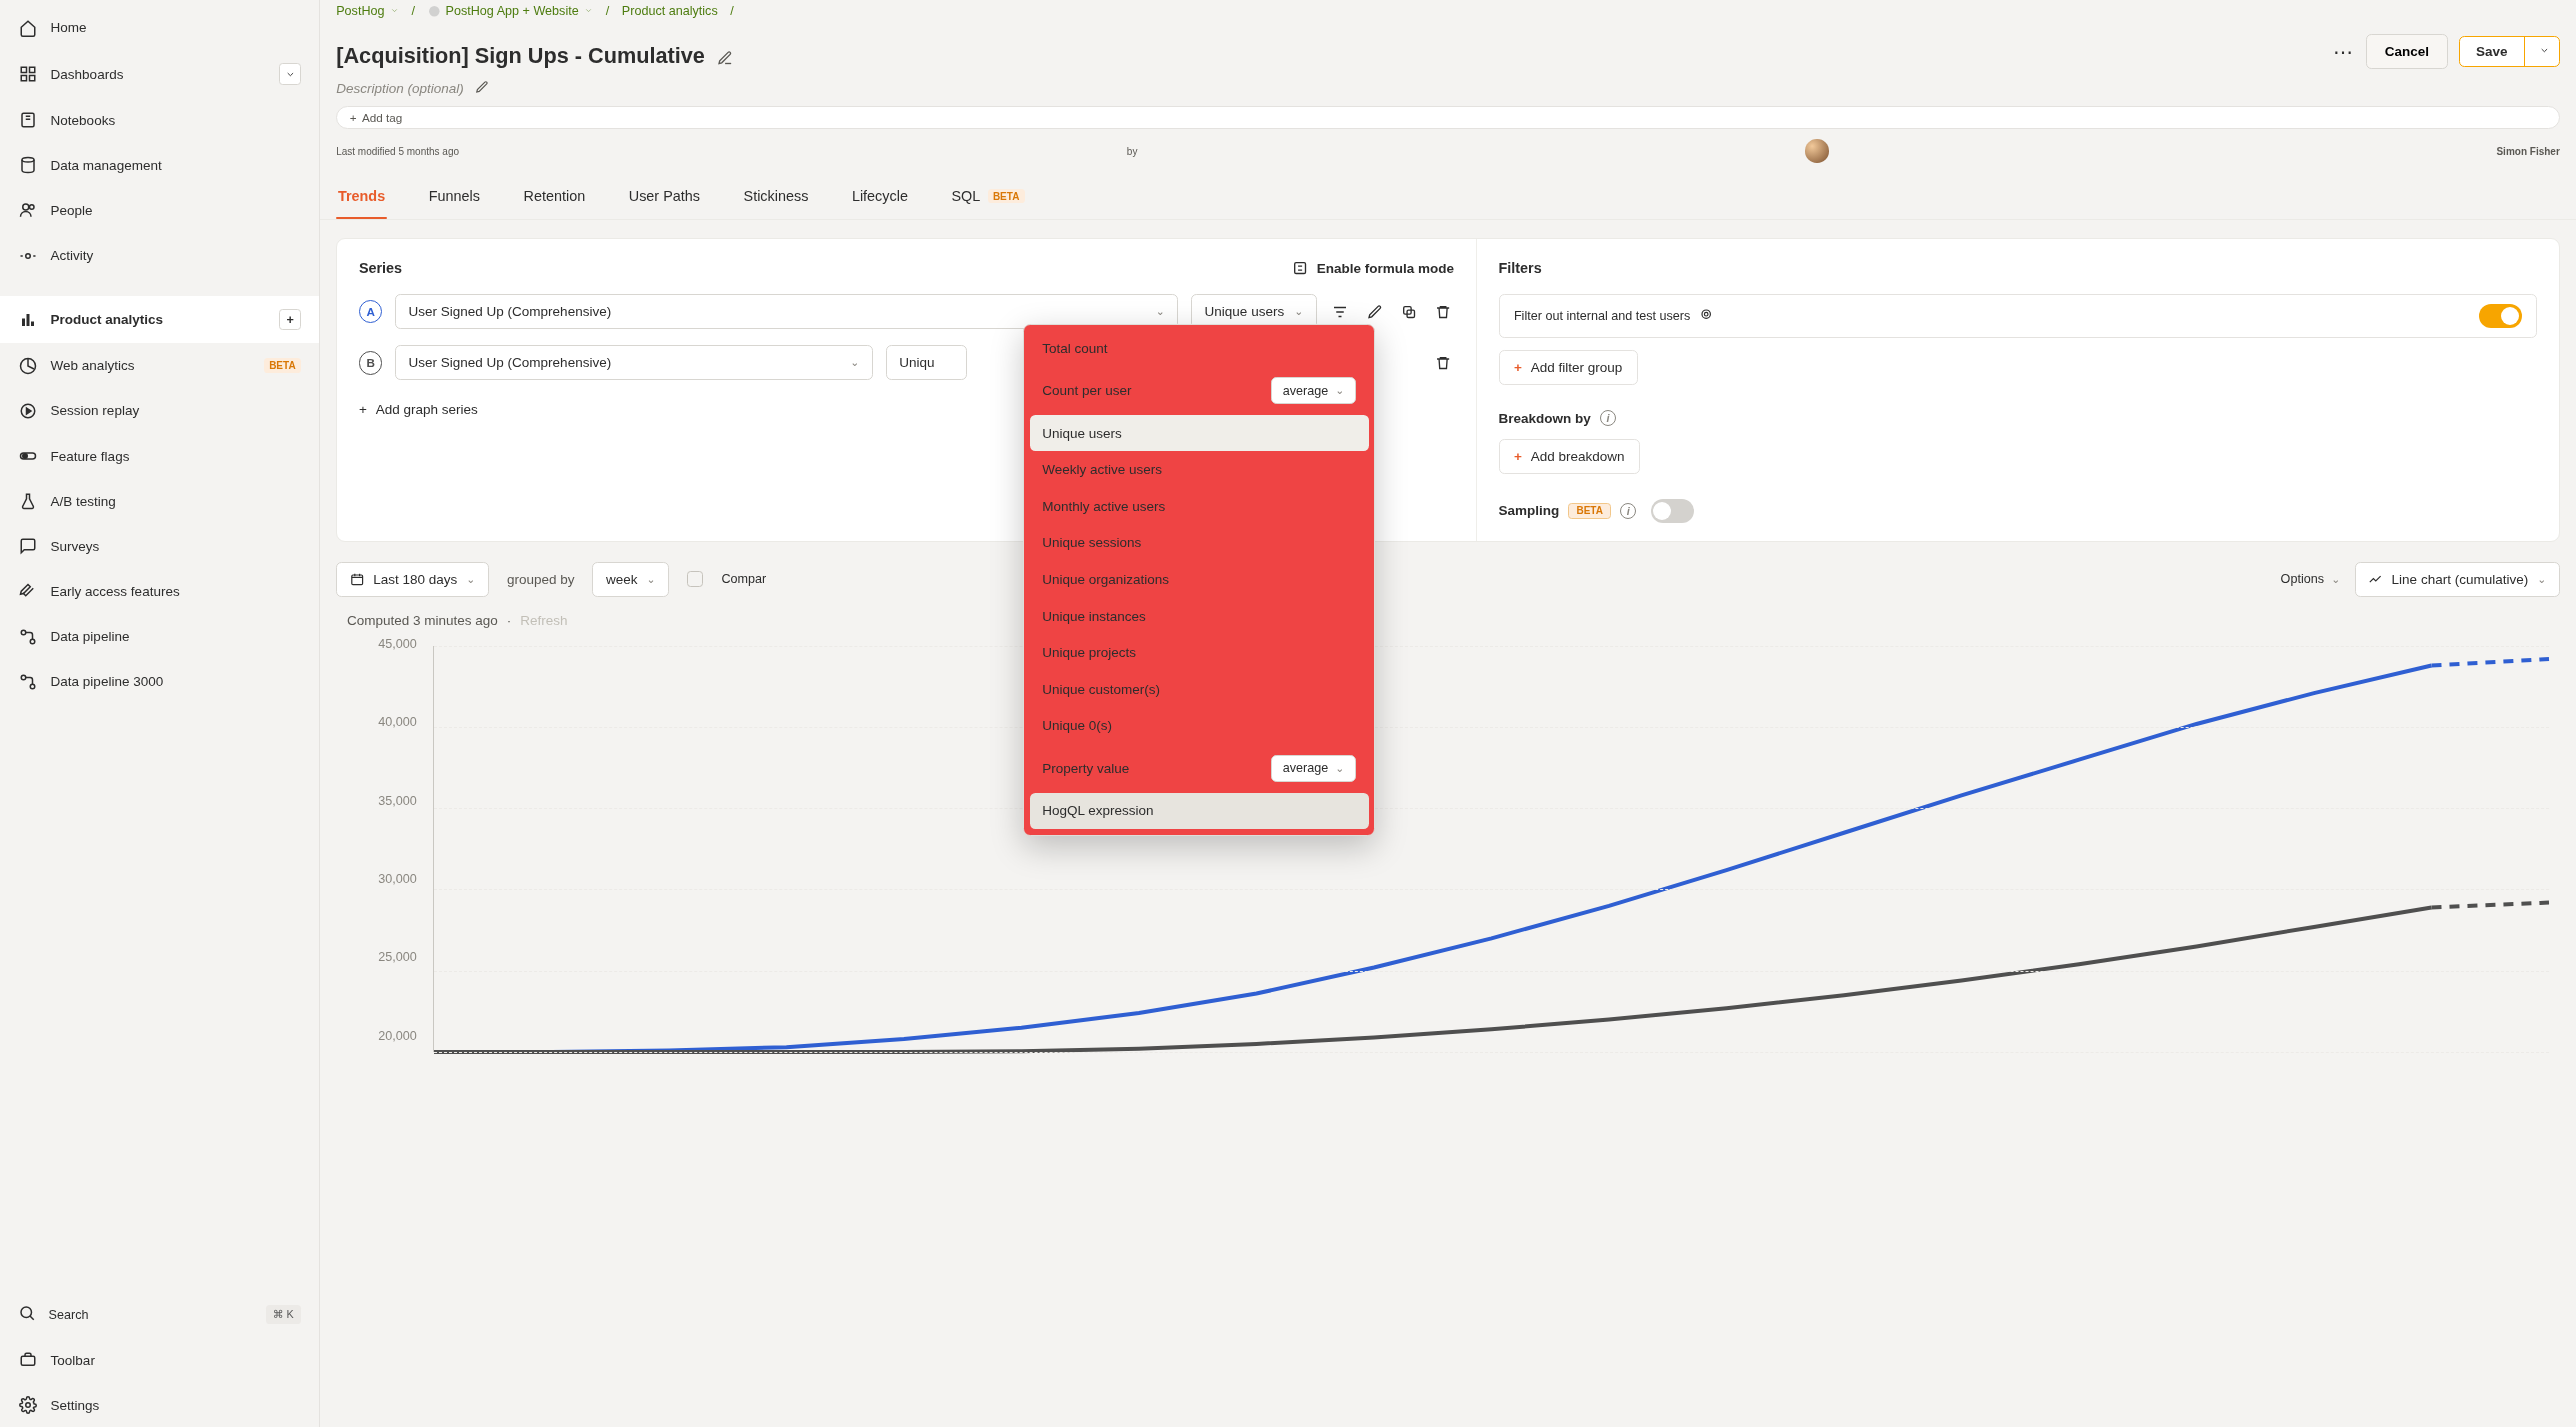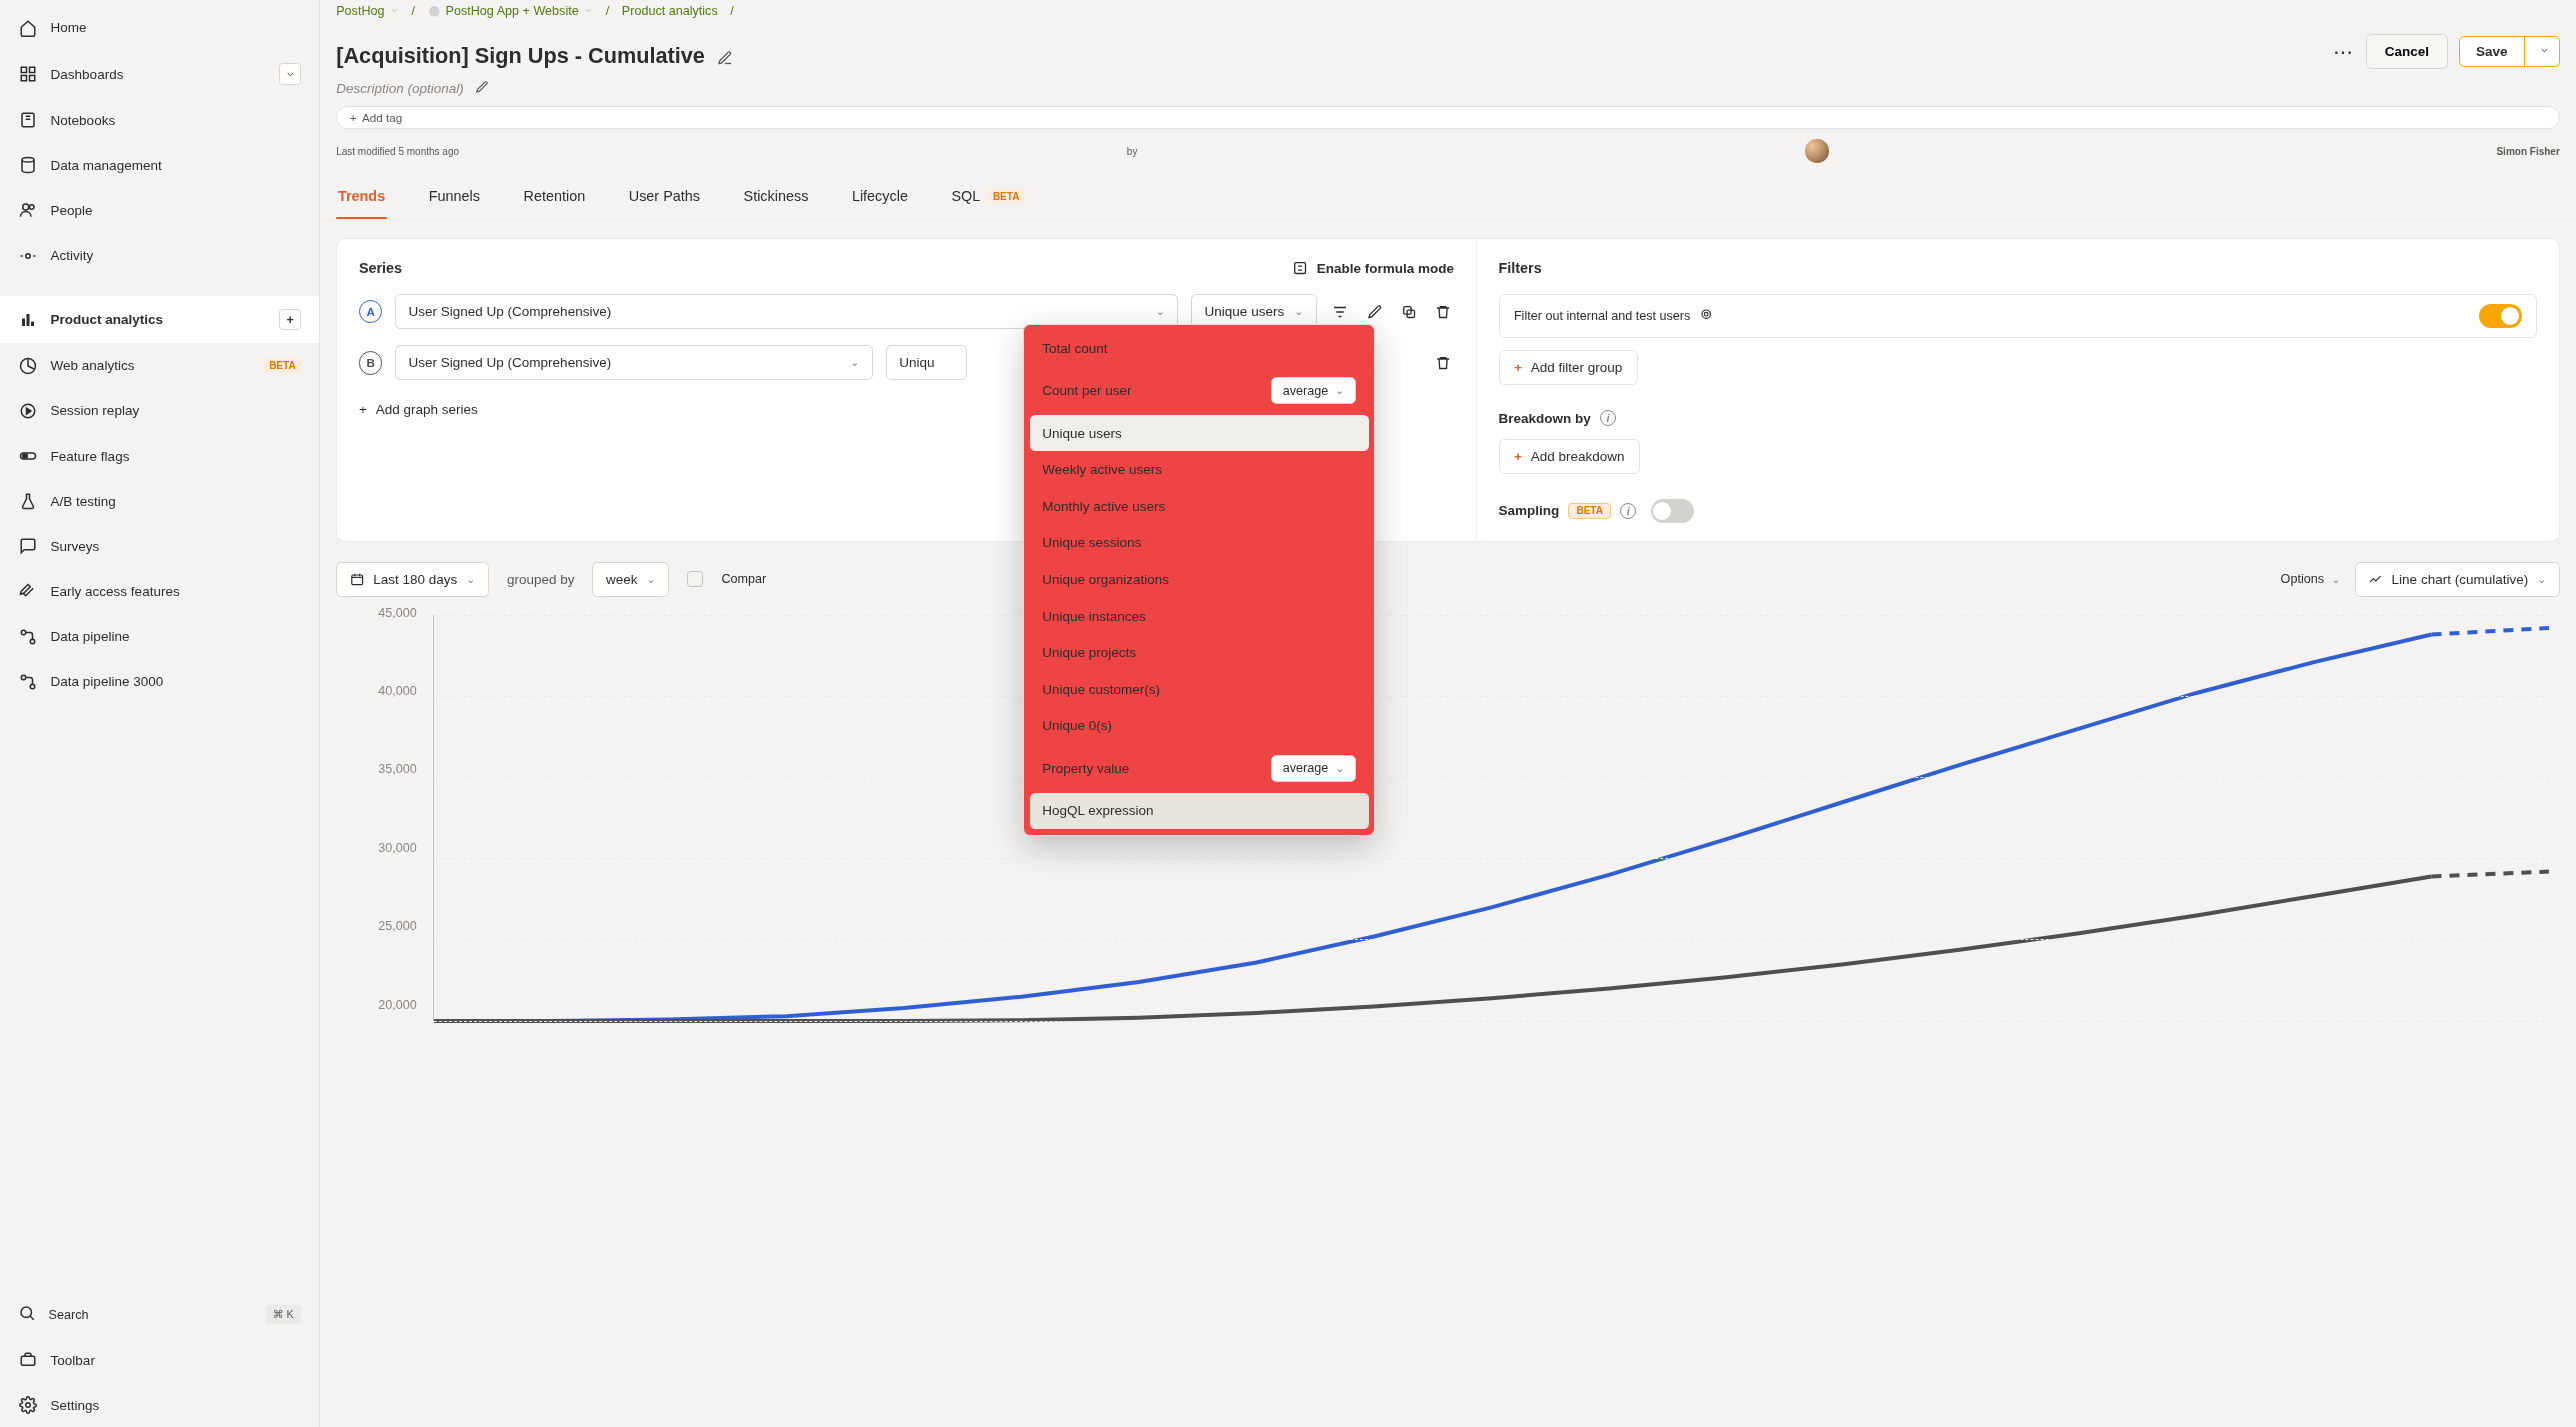--- a/index.html
+++ b/index.html
@@ -547,20 +547,25 @@
         <div class="select-like">
           <svg width="14.4" height="14.4" viewBox="0 0 24 24" fill="none" stroke="currentColor" stroke-width="2">
               <polyline points="3 17 9 11 13 15 21 7"></polyline>
             </svg>
           <span>Line chart (cumulative)</span>
             <span class="chev">⌄</span>
         </div>
       </div>
     </div>
 
+    <div class="computed">
+      <span>Computed 3 minutes ago</span>
+      <span>·</span>
+      <span class="refresh">Refresh</span>
+    </div>
 
     <div class="chart-wrap">
       <div class="y-labels" id="y-labels">
           <span>45,000</span>
           <span>40,000</span>
           <span>35,000</span>
           <span>30,000</span>
           <span>25,000</span>
           <span>20,000</span>
         </div>

